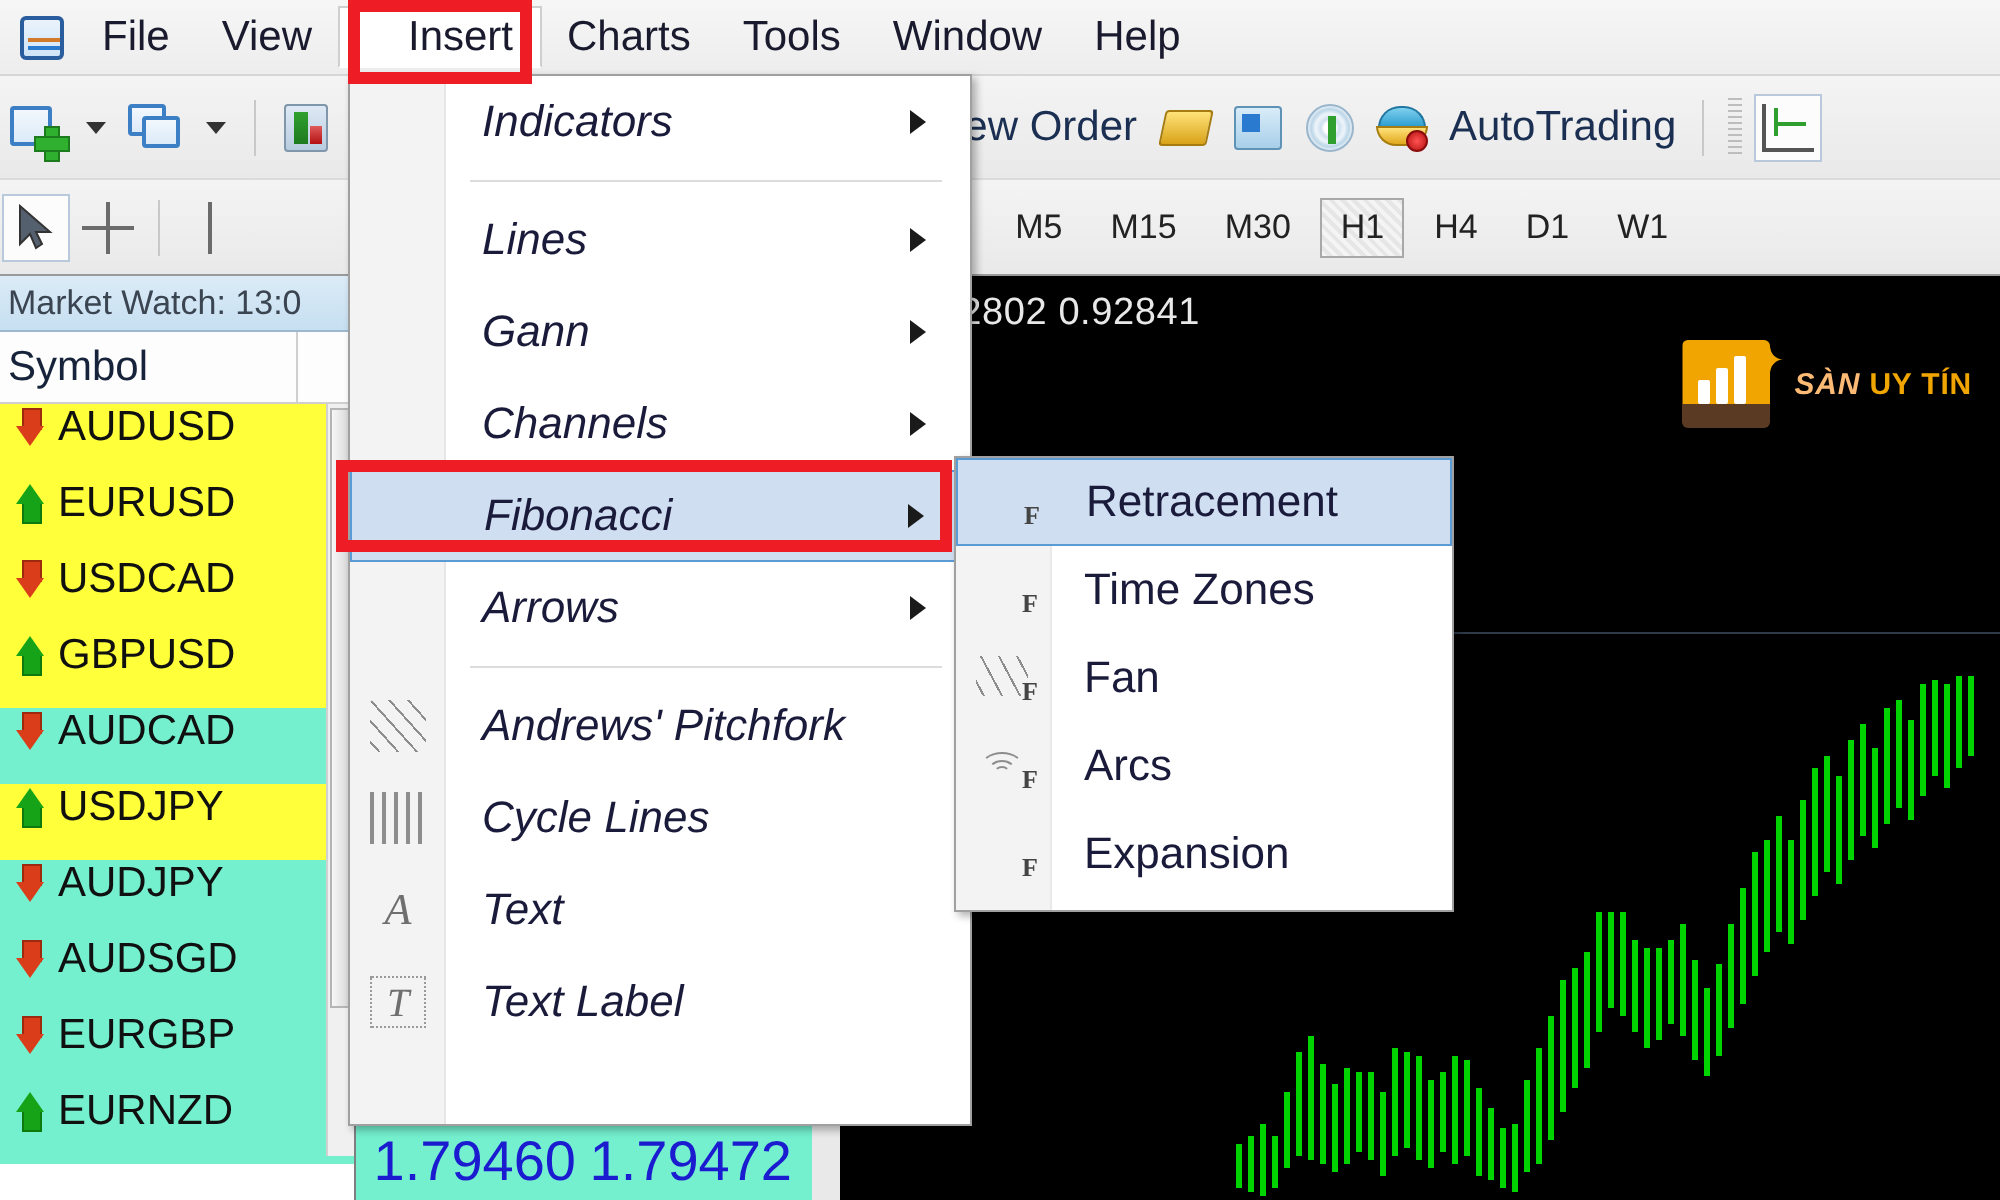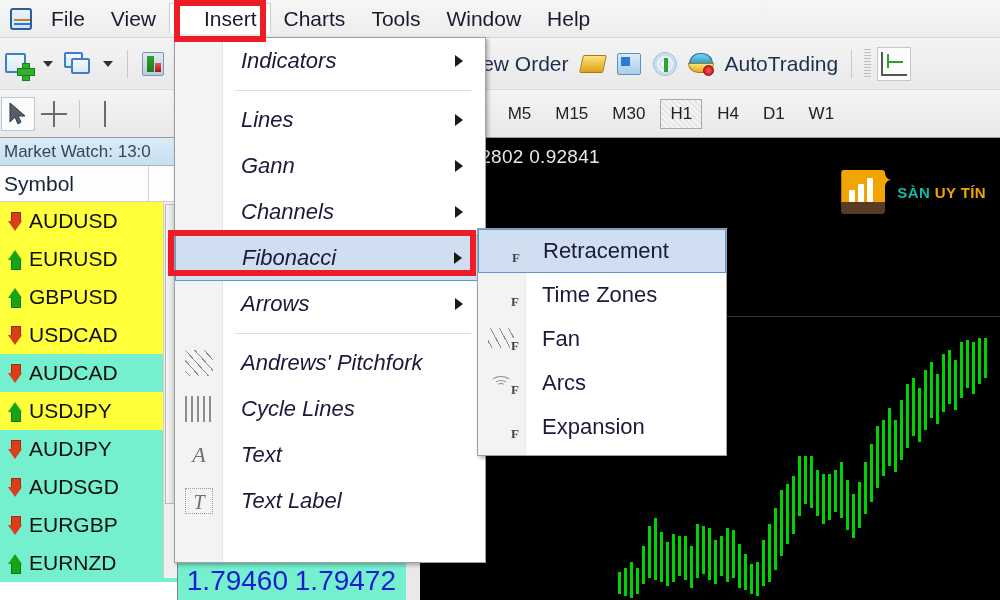--- a/index.html
+++ b/index.html
@@ -144,21 +144,21 @@
     border-bottom:1px solid #9db9cf; font-size:17px; color:#3b4551;
     display:flex; align-items:center; padding-left:4px; white-space:nowrap;
   }
   .mw-head {
     height:36px; background:#fdfdfd; border-bottom:1px solid #cfcfcf;
     display:flex; align-items:center; font-size:21px; color:#16233a;
   }
   .mw-head .c1 { width:148px; padding-left:4px; }
   .mw-head .c2 { flex:1; border-left:1px solid #cfcfcf; height:100%; }
   .mw-row {
-    height:38px; display:flex; align-items:center; font-size:21px; color:#101010;
+    height:38px; display:flex; align-items:flex-start; font-size:21px; color:#101010;
     white-space:nowrap;
   }
   .mw-row.yellow { background:#ffff3a; }
   .mw-row.cyan { background:#74f0cf; }
   .arrow-ic { width:22px; height:22px; margin:0 3px 0 4px; position:relative; flex:none; }
   .arrow-ic.up:after{
     content:""; position:absolute; left:4px; top:2px; width:0;height:0;
     border-left:7px solid transparent;border-right:7px solid transparent;border-bottom:10px solid #17a317;
   }
   .arrow-ic.up:before{
@@ -215,21 +215,21 @@
   .wm-logo .b2{ left:17px; height:18px; }
   .wm-logo .b3{ left:26px; height:24px; }
   .wm-logo .base{
     position:absolute; left:0; bottom:0; width:44px; height:12px;
     background:#5a3a22; border-radius:0 0 3px 3px;
   }
   .wm-logo .star{
     position:absolute; right:-1px; top:2px; color:#f0a500; font-size:17px; line-height:1;
   }
   .wm-text{ font-size:15px; font-weight:bold; letter-spacing:.4px; white-space:nowrap; }
-  .wm-text .w{ color:#14b8a6; }
+  .wm-text .w{ color:#fdba74;font-style:italic; }
   .wm-text .y{ color:#f0a500; }
 
   .candles{ position:absolute; left:0; bottom:0; width:100%; height:100%; }
   .cdl{ position:absolute; background:#00d400; width:3px; }
 
   .grid-line{ position:absolute; left:0; width:100%; height:1px; background:#2e3a4a; }
 
   
   .dropdown{
     position:absolute; left:174px; top:37px; width:312px; height:526px;
@@ -412,26 +412,26 @@
 
     <div class="mw-row yellow">
       <div class="arrow-ic down"></div>
       <div class="mw-sym">AUDUSD</div>
     </div>
     <div class="mw-row yellow">
       <div class="arrow-ic up"></div>
       <div class="mw-sym">EURUSD</div>
     </div>
     <div class="mw-row yellow">
+      <div class="arrow-ic down"></div>
+      <div class="mw-sym">USDCAD</div>
+    </div>
+    <div class="mw-row yellow">
       <div class="arrow-ic up"></div>
       <div class="mw-sym">GBPUSD</div>
-    </div>
-    <div class="mw-row yellow">
-      <div class="arrow-ic down"></div>
-      <div class="mw-sym">USDCAD</div>
     </div>
     <div class="mw-row cyan">
       <div class="arrow-ic down"></div>
       <div class="mw-sym">AUDCAD</div>
     </div>
     <div class="mw-row yellow">
       <div class="arrow-ic up"></div>
       <div class="mw-sym">USDJPY</div>
     </div>
     <div class="mw-row cyan">

